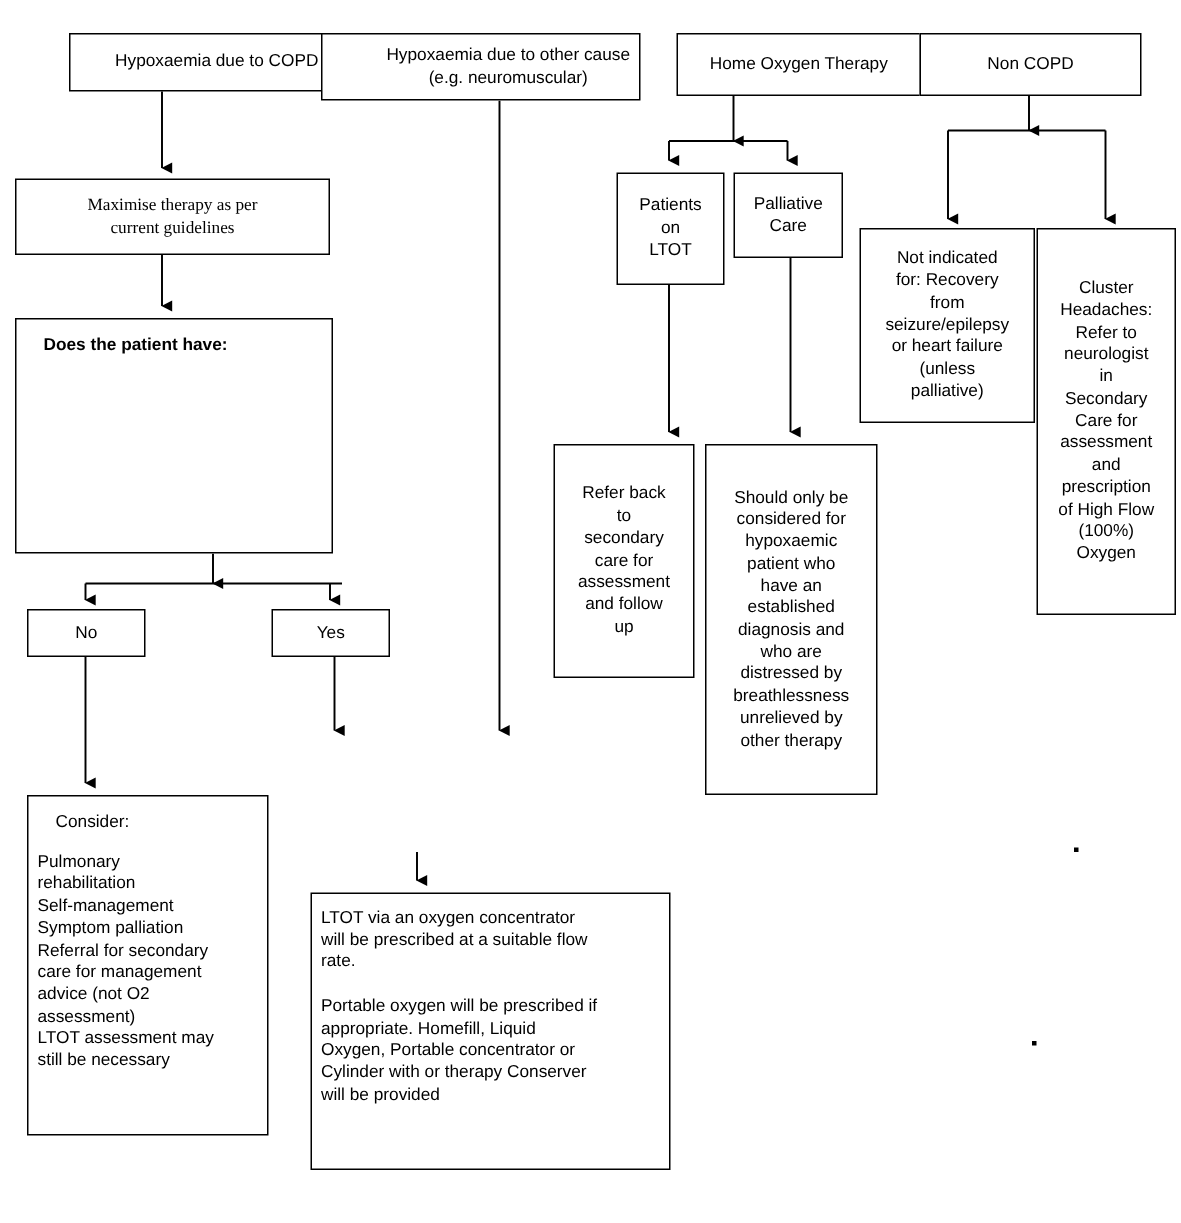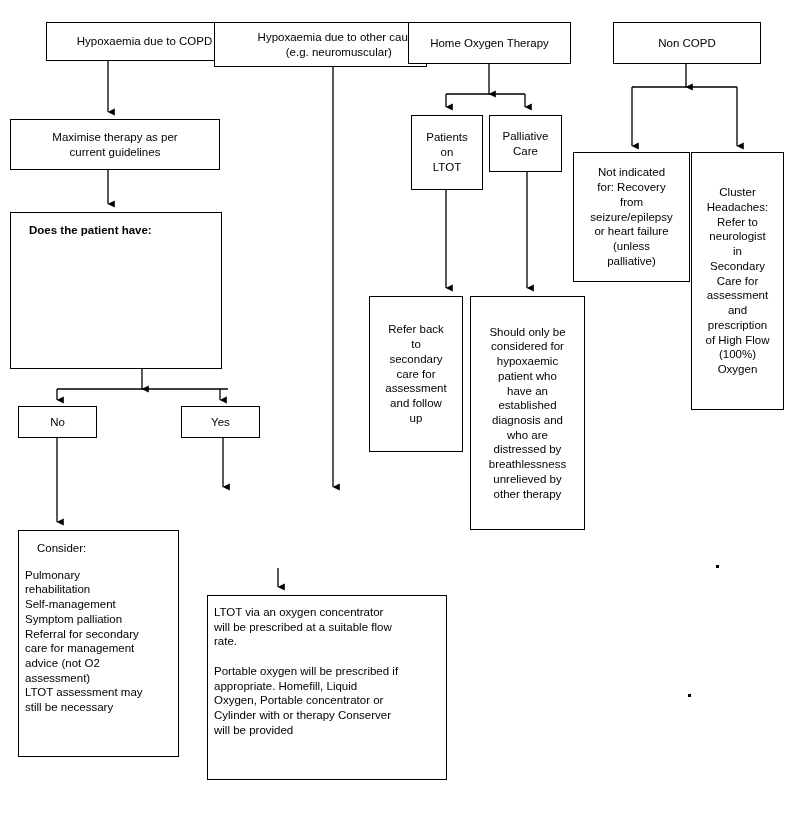--- a/index.html
+++ b/index.html
@@ -114,29 +114,29 @@
 
   <div class="node center" style="left:10px; top:22px; width:197px; height:39px;margin-left:36px;">
     <span class="pad">Hypoxaemia due to COPD</span>
   </div>
 
   <div class="node center" style="left:214px; top:22px; width:213px; height:45px;align-items:flex-end;">
     <span class="pad">Hypoxaemia due to other cause
 (e.g. neuromuscular)</span>
   </div>
 
-  <div class="node center" style="left:408px; top:22px; width:163px; height:42px;">
+  <div class="node center" style="left:451px; top:22px; width:163px; height:42px;">
     <span class="pad">Home Oxygen Therapy</span>
   </div>
 
   <div class="node center" style="left:613px; top:22px; width:148px; height:42px;">
     <span class="pad">Non COPD</span>
   </div>
 
-  <div class="node center" style="left:10px; top:119px; width:210px; height:51px;">
+  <div class="node center" style="left:10px; top:119px; width:210px; height:51px;font-family:Liberation Serif, serif;">
     <span class="pad">Maximise therapy as per
 current guidelines</span>
   </div>
 
   <div class="node center" style="left:411px; top:115px; width:72px; height:75px;">
     <span class="pad">Patients
 on
 LTOT</span>
   </div>
 

